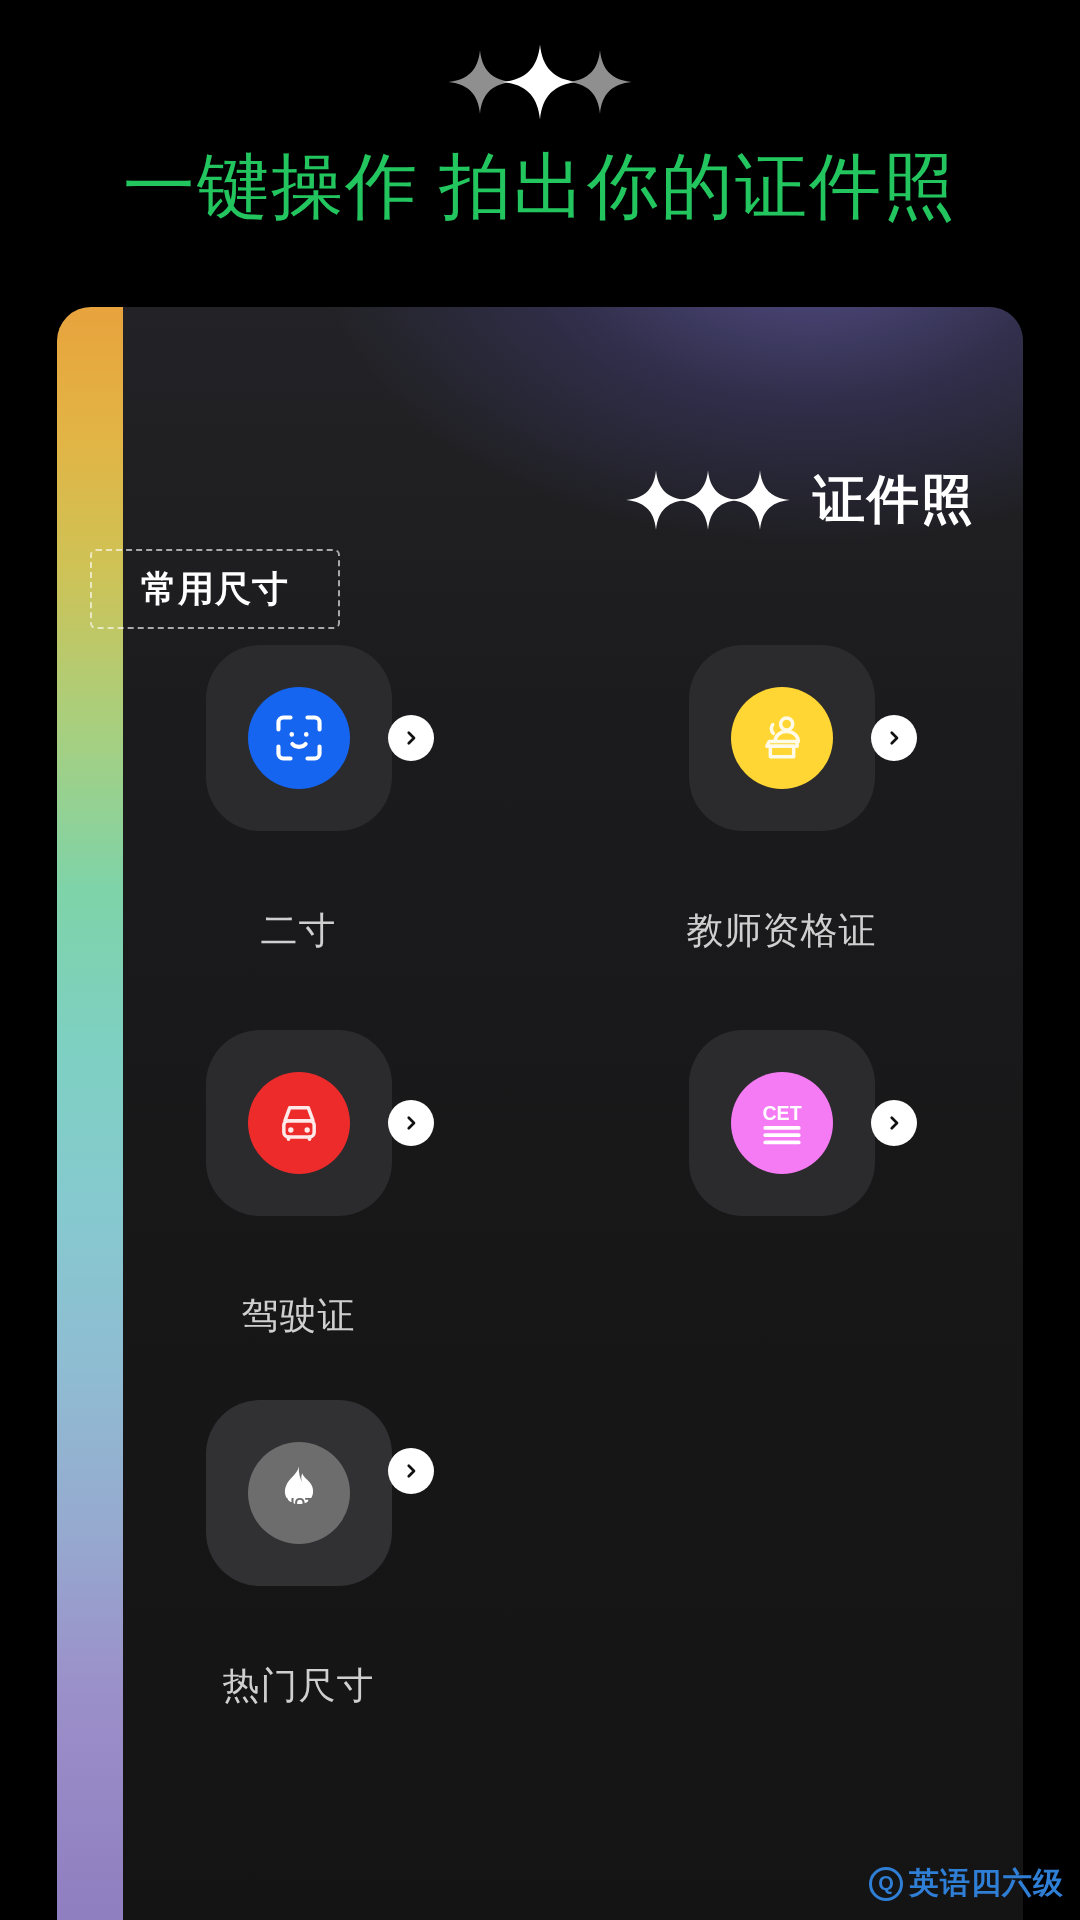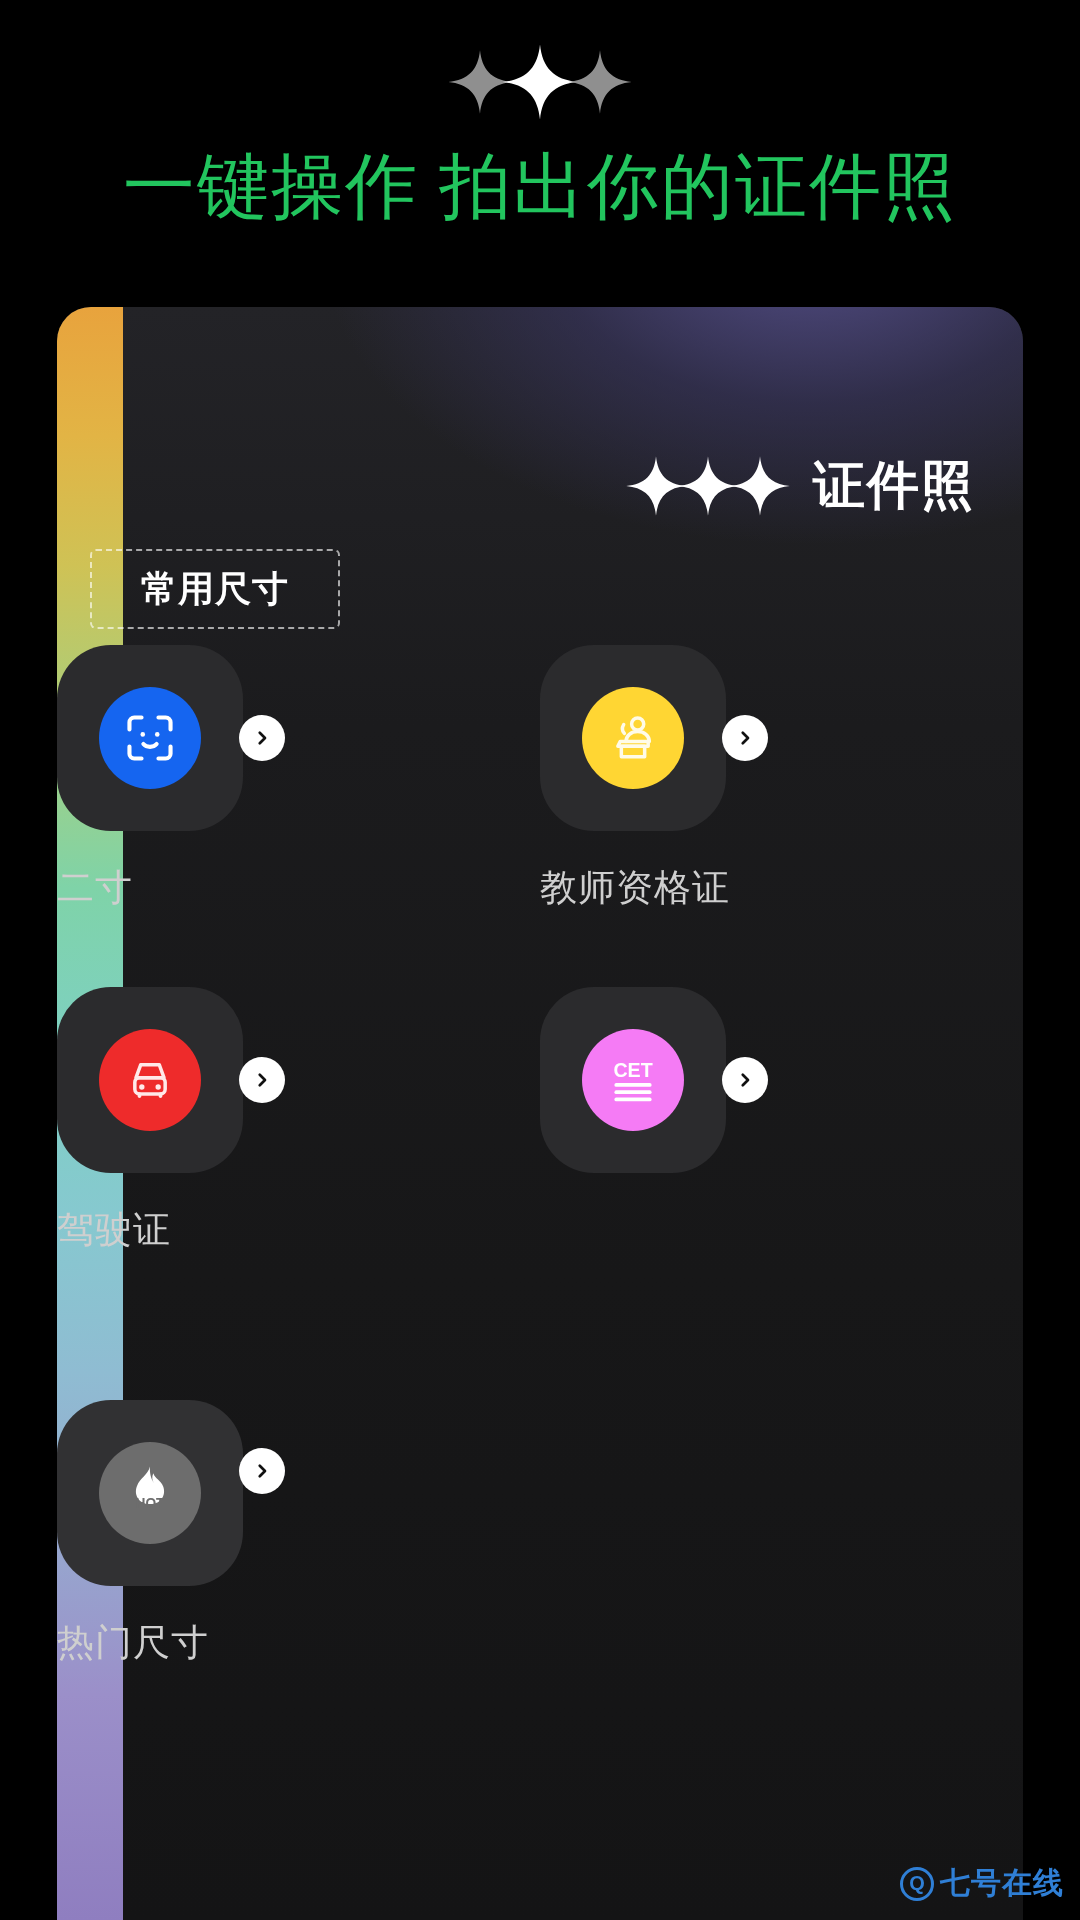--- a/index.html
+++ b/index.html
@@ -62,21 +62,21 @@
       #8fbcd2 66%,
       #96a9cf 76%,
       #9b8fc9 86%,
       #8f7ec0 100%);
   }
 
   .card-inner { position:absolute; inset:0; }
 
   
   .card-header {
-    position:absolute; right:48px; top:144px;
+    position:absolute; right:48px; top:158px;
     display:flex; align-items:center; gap:22px;
   }
   .header-sparkles { display:flex; align-items:center; }
   .card-header-title {
     color:#ffffff; font-size:52px; font-weight:700; letter-spacing:2px;
     font-family:"Liberation Sans","DejaVu Sans",sans-serif;
   }
 
   
   .section-label {
@@ -94,21 +94,21 @@
 
   
   .grid { position:absolute; left:0; right:0; }
   #grid-1 { top:338px; }
   #grid-2 { top:1048px; }
 
   .row { display:flex; }
   .cell {
     position:relative;
     width:50%;
-    display:flex; flex-direction:column; align-items:flex-start;
+    display:flex; flex-direction:column; align-items:center;gap:43px;
   }
   .tile-wrap { position:relative; display:flex; align-items:center; }
   .tile {
     width:186px; height:186px;
     border-radius:54px;
     background:#2b2b2d;
     display:flex; align-items:center; justify-content:center;
   }
   .tile.soft { background:#313133;margin-top:45px; }
   .badge {
@@ -328,14 +328,14 @@
 
 
       </div>
     </div>
 
   </div>
 </div>
 
 <div class="watermark">
   <span class="wm-logo">Q</span>
-  <span class="wm-text">七号在线</span>
+  <span class="wm-text">英语四六级</span>
 </div>
 
 </body></html>

